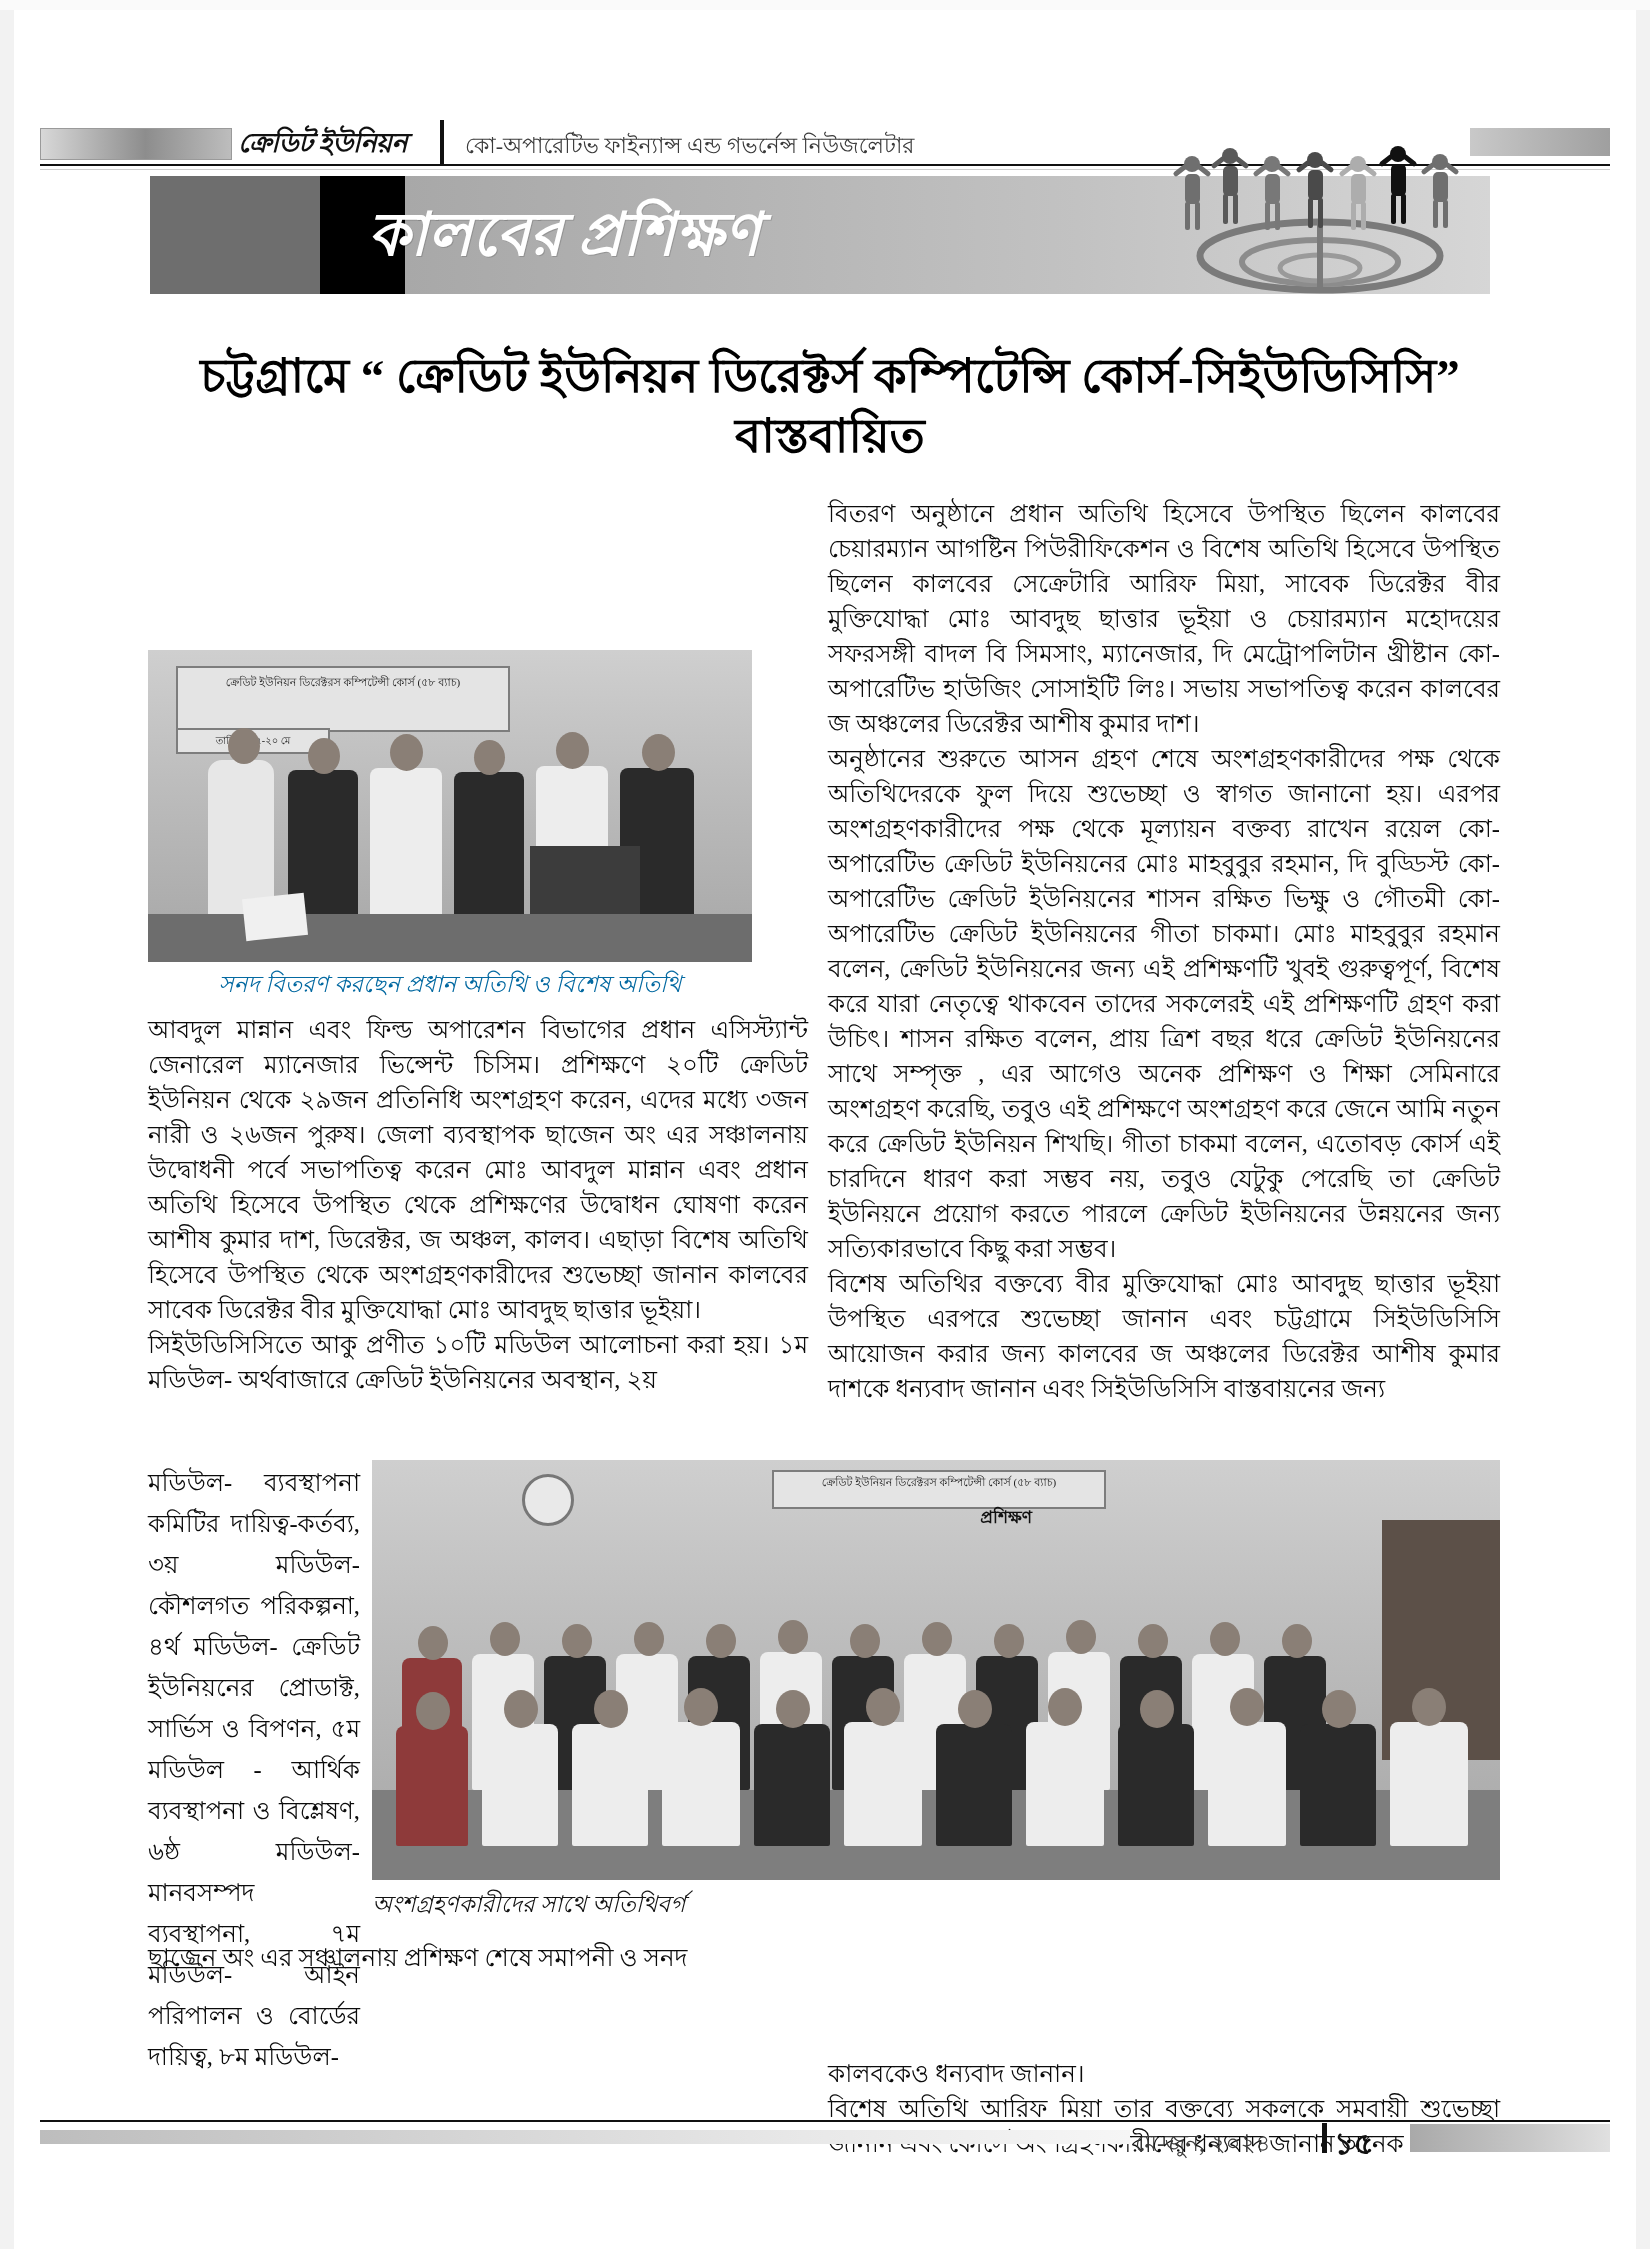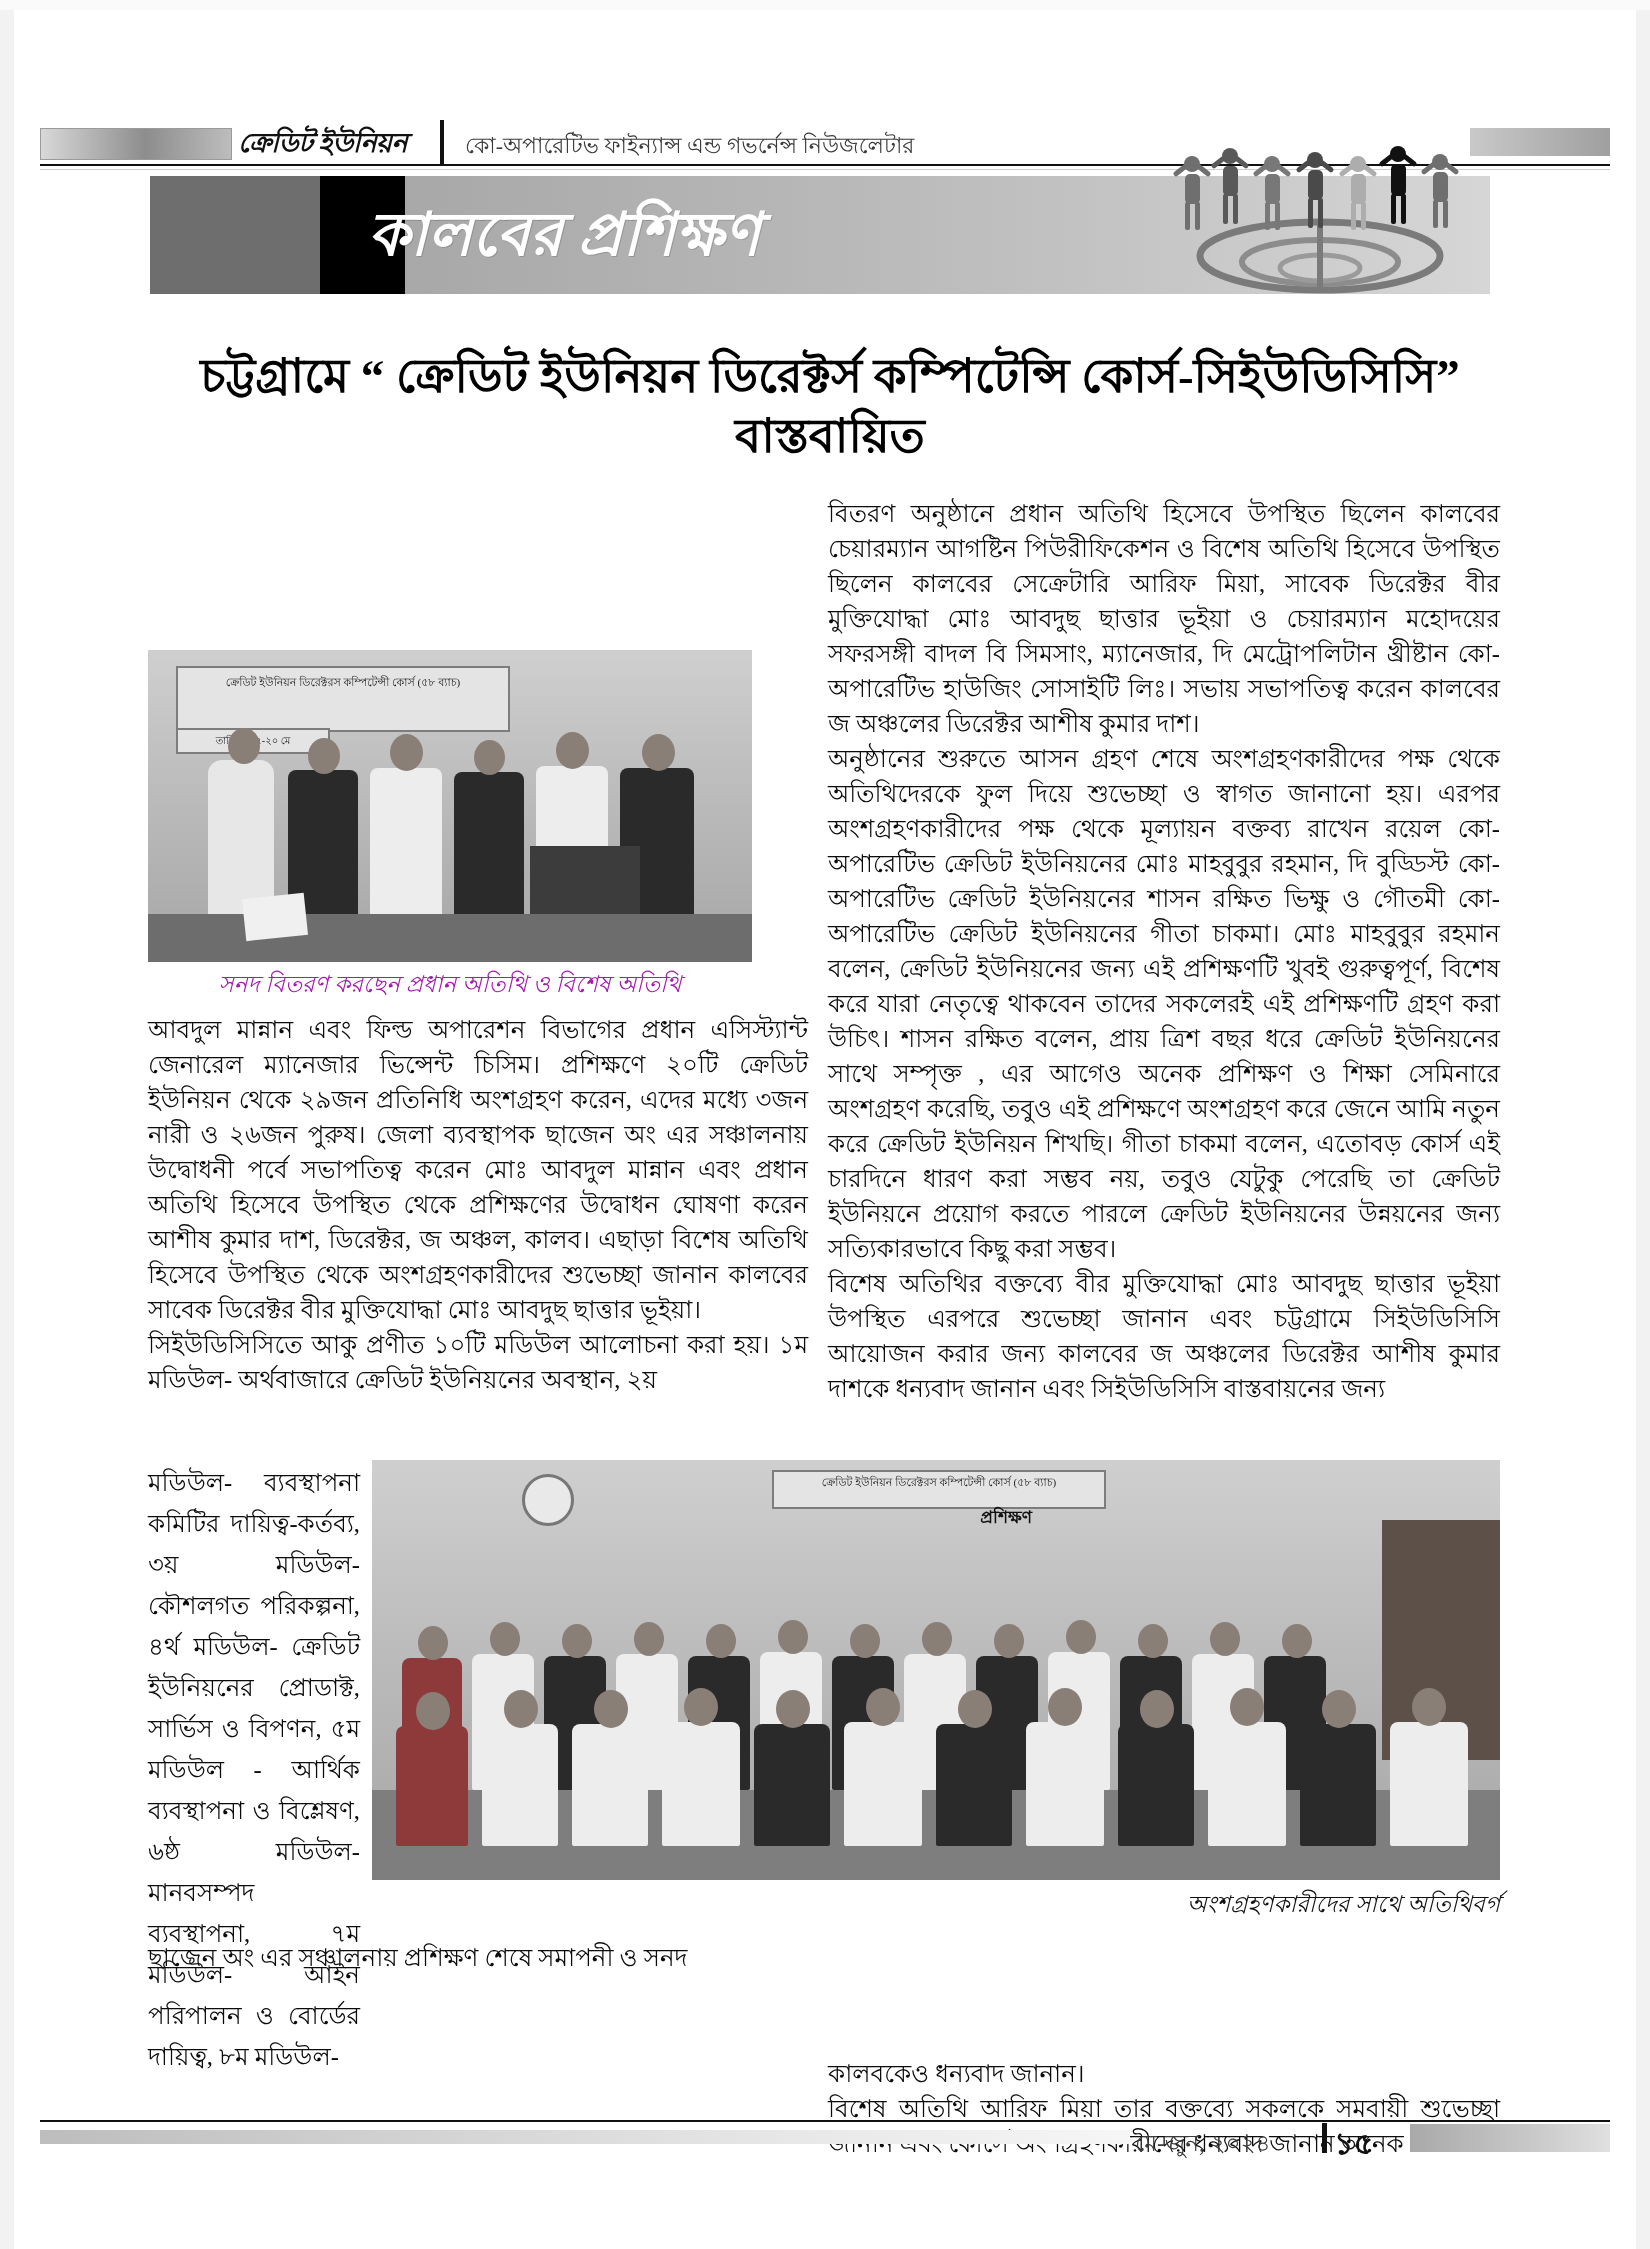--- a/index.html
+++ b/index.html
@@ -130,36 +130,36 @@
     overflow:hidden;
   }
   .cap1 {
     position:absolute;
     left:148px; top:966px;
     width:604px;
     text-align:center;
     font-family:"Liberation Serif", serif;
     font-style:italic;
     font-size:23px;
-    color:#a21caf;
+    color:#0369a1;
   }
 
   
   .photo2 {
     position:absolute;
     left:372px; top:1460px;
     width:1128px; height:420px;
     background:#8b8b8b;
     overflow:hidden;
   }
   .cap2 {
     position:absolute;
     left:372px; top:1886px;
     width:1128px;
-    text-align:right;
+    text-align:left;
     font-family:"Liberation Serif", serif;
     font-style:italic;
     font-size:23px;
     color:#111;
   }
 
   
   .narrowcol {
     position:absolute;
     left:148px; top:1462px;

